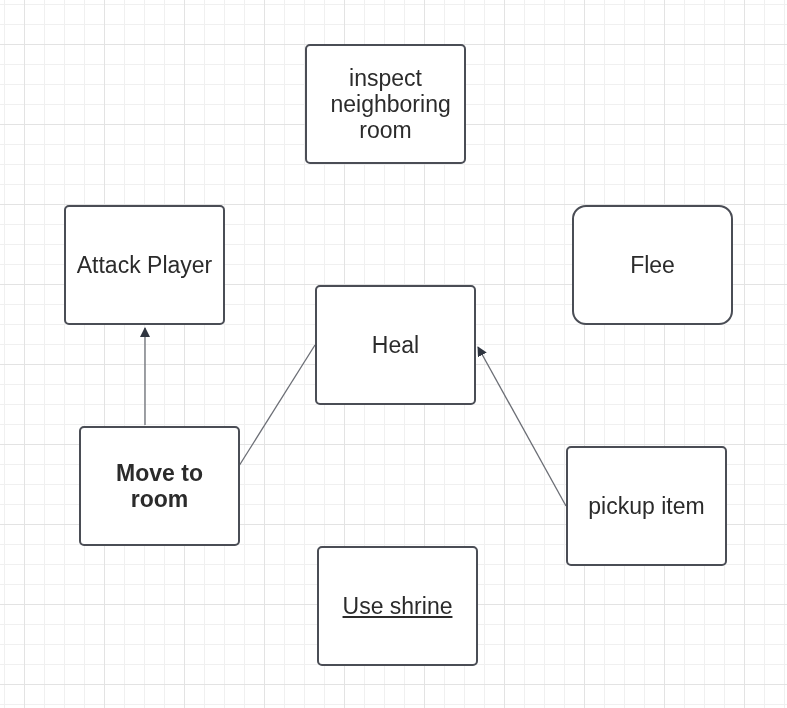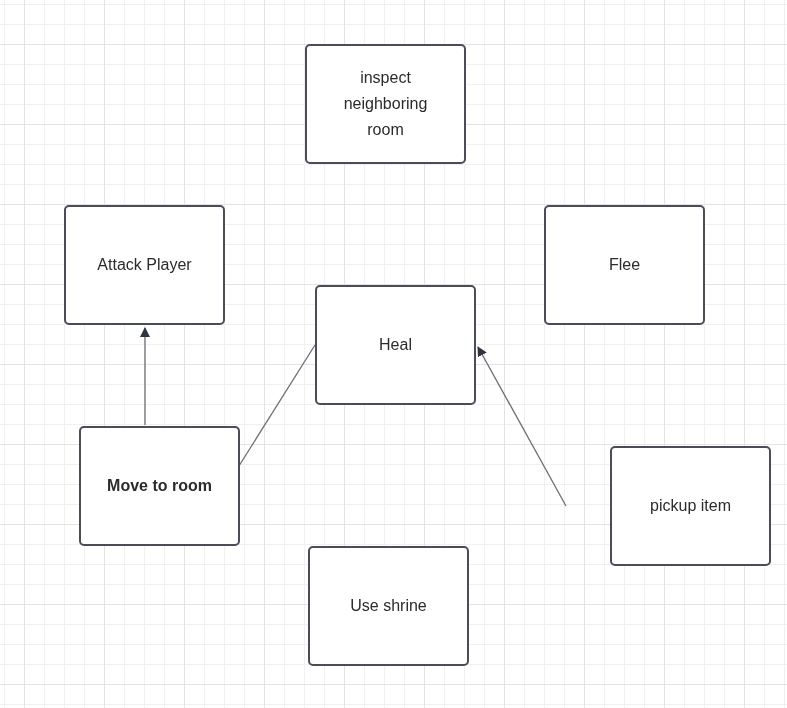--- a/index.html
+++ b/index.html
@@ -14,21 +14,21 @@
       background-size: 80px 80px, 80px 80px, 20px 20px, 20px 20px;
       background-position: 24px 44px, 24px 44px, 4px 4px, 4px 4px;
       font-family: "Liberation Sans", sans-serif;
     }
     .node {
       position: absolute; box-sizing: border-box;
       width: 161px; height: 120px;
       border: 2px solid #4a4d55; border-radius: 5px;
       background: #ffffff;
       display: flex; align-items: center; justify-content: center;
-      text-align: center; color: #2b2b2b; font-size: 16px; line-height: 26px;
+      text-align: center; color: #2b2b2b; font-size: 23px; line-height: 26px;
       padding: 0 8px;
     }
     svg.edges { position: absolute; left: 0; top: 0; width: 787px; height: 708px; pointer-events: none; }
   </style>
 </head>
 <body>
 
 <svg class="edges" viewBox="0 0 787 708">
   <defs>
     <marker id="arrow" markerWidth="10" markerHeight="10" refX="9" refY="5" orient="auto" markerUnits="userSpaceOnUse">
@@ -39,27 +39,27 @@
   <line x1="315" y1="345" x2="227" y2="485" stroke="#6b6e75" stroke-width="1.3" marker-end="url(#arrow)"></line>
   <line x1="566" y1="506" x2="478" y2="347" stroke="#6b6e75" stroke-width="1.3" marker-end="url(#arrow)"></line>
 </svg>
 
 <div class="node" style="left:305px; top:44px;">
   <span style="display:block; width:110px;">inspect neighboring room</span>
 </div>
 <div class="node" style="left:64px; top:205px;text-align:right;">
   <span>Attack Player</span>
 </div>
-<div class="node" style="left:544px; top:205px;">
+<div class="node" style="left:572px; top:205px;border-radius:14px;">
   <span>Flee</span>
 </div>
 <div class="node" style="left:315px; top:285px;text-align:right;">
   <span>Heal</span>
 </div>
 <div class="node" style="left:79px; top:426px;font-weight:bold;">
   <span>Move to room</span>
 </div>
-<div class="node" style="left:566px; top:446px;margin-left:44px;">
+<div class="node" style="left:566px; top:446px;">
   <span>pickup item</span>
 </div>
-<div class="node" style="left:308px; top:546px;">
+<div class="node" style="left:317px; top:546px;text-decoration:underline;">
   <span>Use shrine</span>
 </div>
 
 </body></html>

